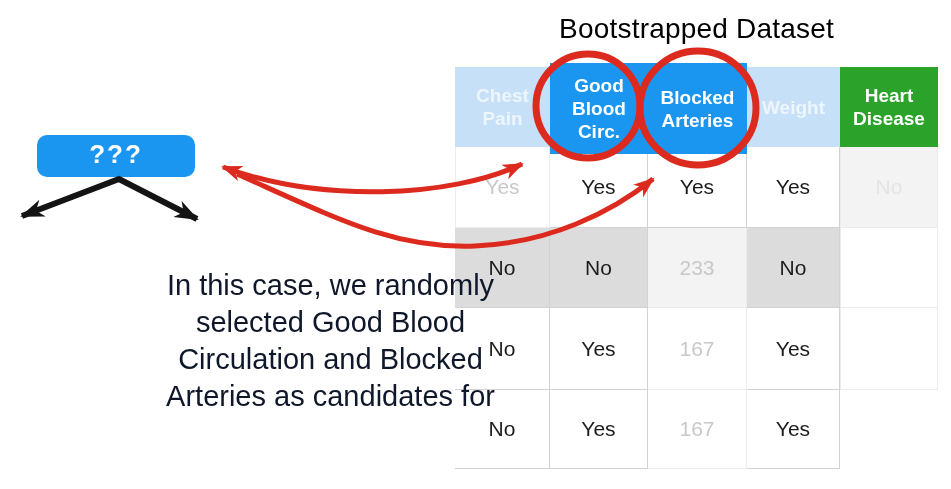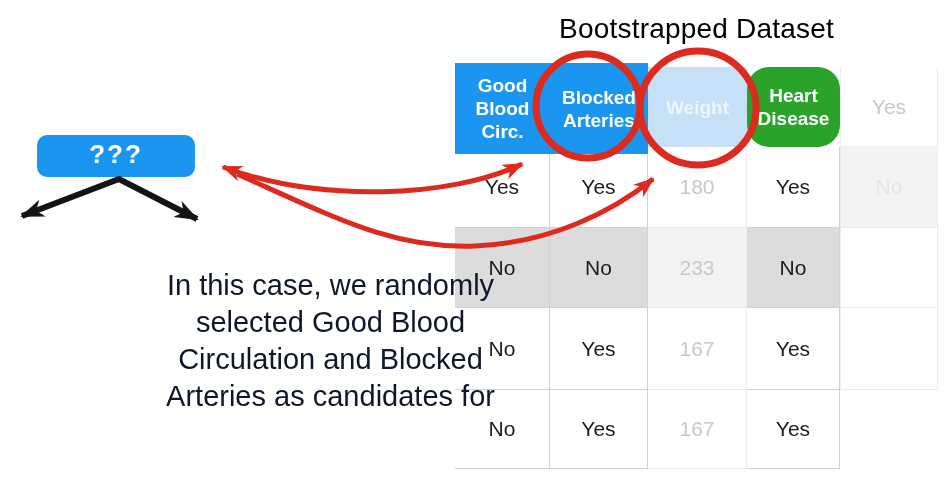--- a/index.html
+++ b/index.html
@@ -42,21 +42,21 @@
   }
   .hcell{
     display:flex;align-items:center;justify-content:center;text-align:center;
     font-weight:bold;font-size:19px;line-height:23px;color:#ffffff;
   }
   .hcell.faded{background:var(--light-blue);color:var(--faded-header-text);}
   .hcell.selected{
     background:var(--accent-blue);
     position:relative;top:-4px;height:91px;z-index:2;
   }
-  .hcell.outcome{background:var(--green);border-radius:22px;}
+  .hcell.outcome{background:var(--green);}
   .cell{
     display:flex;align-items:center;justify-content:center;
     font-size:21px;color:var(--ink);background:#fff;
     border-right:1px solid var(--border-strong);
     border-bottom:1px solid var(--border-strong);
   }
   .cell.first{border-left:1px solid var(--border-faded);}
   .cell.fadedcol{color:var(--faded-text);border-color:var(--border-faded);}
   .cell.shaded{background:var(--row-gray);}
   .cell.fadedcol.shaded{background:var(--row-gray-faded);}
@@ -75,28 +75,28 @@
 
 <div class="stage">
 
   <div class="title">Bootstrapped Dataset</div>
 
   <div class="node">
     <span>???</span>
   </div>
 
   <div class="tbl" id="tbl">
+      <div class="hcell faded">Chest Pain</div>
       <div class="hcell selected">Good Blood Circ.</div>
       <div class="hcell selected">Blocked Arteries</div>
       <div class="hcell faded">Weight</div>
       <div class="hcell outcome">Heart Disease</div>
       <div class="cell first fadedcol">Yes</div>
       <div class="cell">Yes</div>
       <div class="cell">Yes</div>
-      <div class="cell fadedcol">180</div>
       <div class="cell">Yes</div>
       <div class="cell first fadedcol shaded ghost">No</div>
       <div class="cell shaded">No</div>
       <div class="cell shaded">No</div>
       <div class="cell fadedcol shaded">233</div>
       <div class="cell shaded">No</div>
       <div class="cell first fadedcol"></div>
       <div class="cell">No</div>
       <div class="cell">Yes</div>
       <div class="cell fadedcol">167</div>

